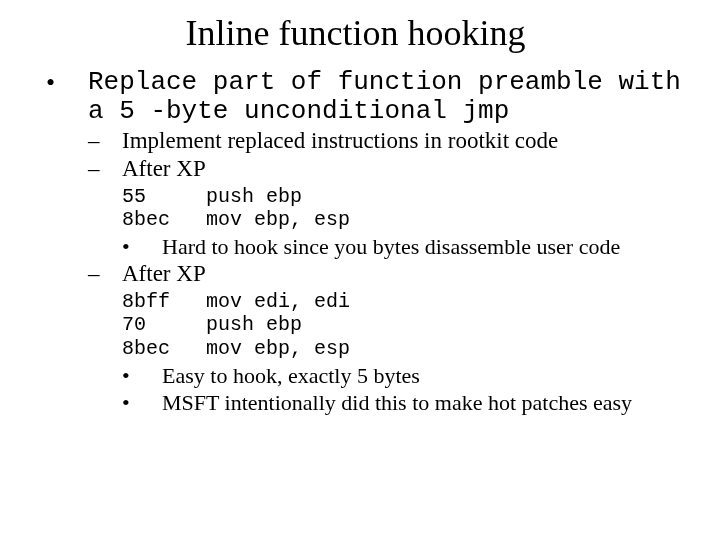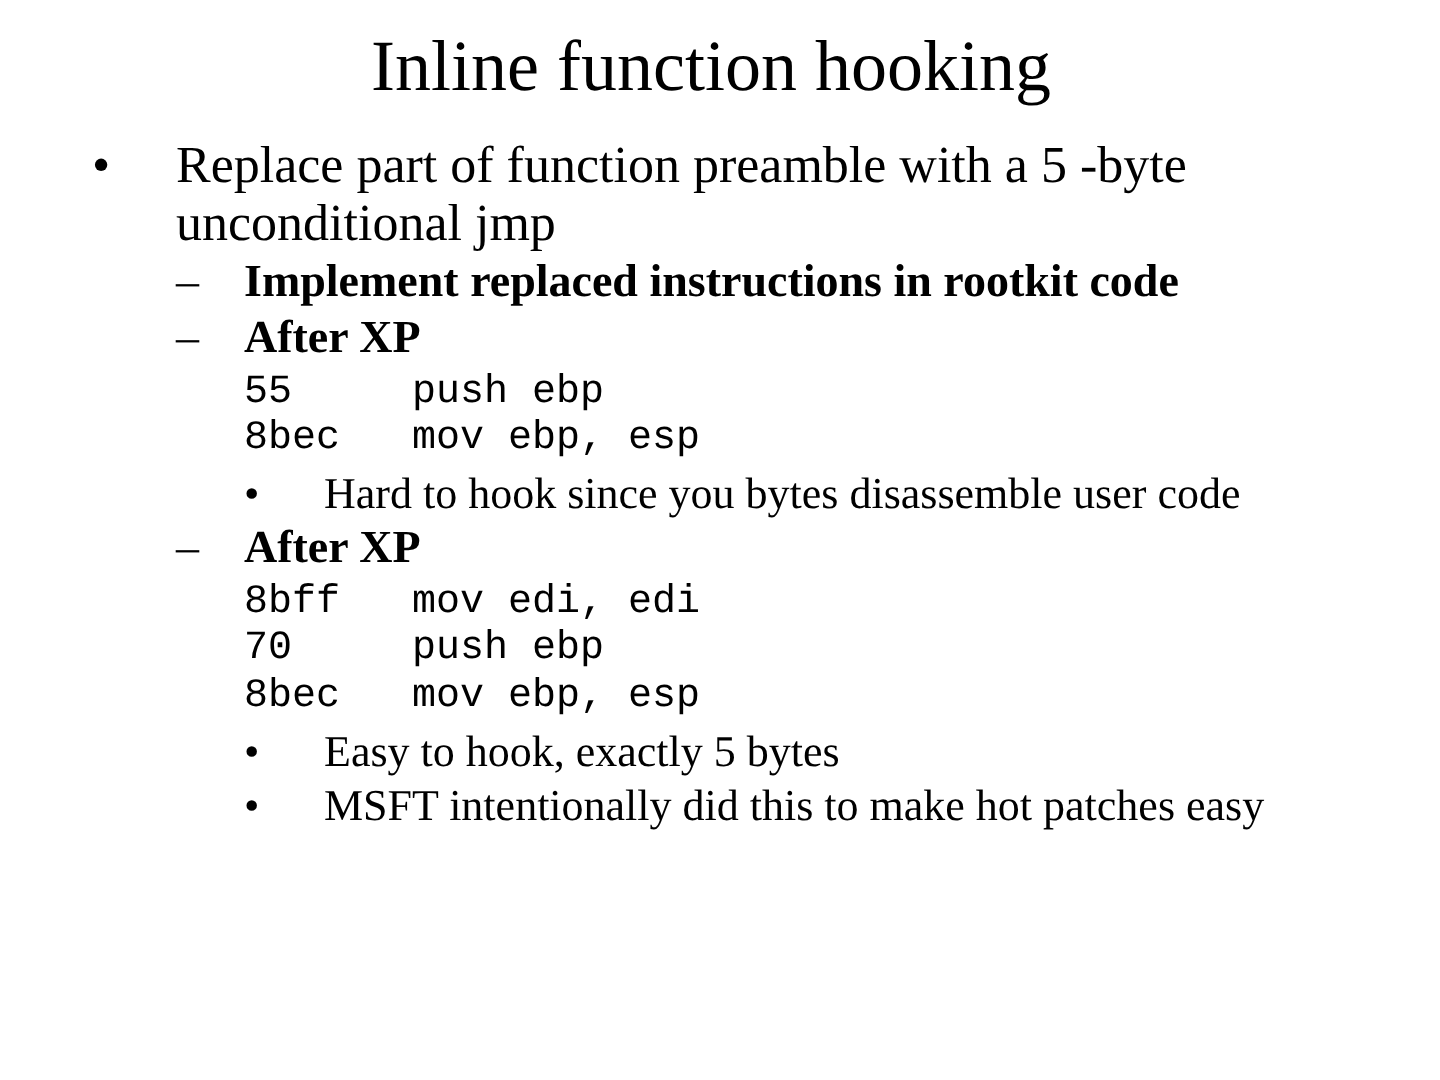--- a/index.html
+++ b/index.html
@@ -29,34 +29,34 @@
     font-size: 26px;
     line-height: 1.12;
     margin: 0 0 2px 12px;
   }
   .lvl1 .bullet {
     width: 42px;
     flex: none;
     text-align: left;
     padding-left: 6px;
   }
-  .lvl1 .text { flex: 1; }
+  .lvl1 .text { flex: 1; font-family: Liberation Mono, monospace; }
 
   .lvl2 {
     display: flex;
     align-items: flex-start;
     font-size: 23px;
     line-height: 1.12;
     margin: 2px 0 0 60px;
   }
   .lvl2 .dash {
     width: 34px;
     flex: none;
   }
-  .lvl2 .text { flex: 1; font-weight: bold; }
+  .lvl2 .text { flex: 1; }
 
   .code {
     font-family: "Courier New", Courier, monospace;
     font-size: 20px;
     line-height: 1.18;
     white-space: pre;
     margin: 3px 0 2px 94px;
   }
 
   .lvl3 {

